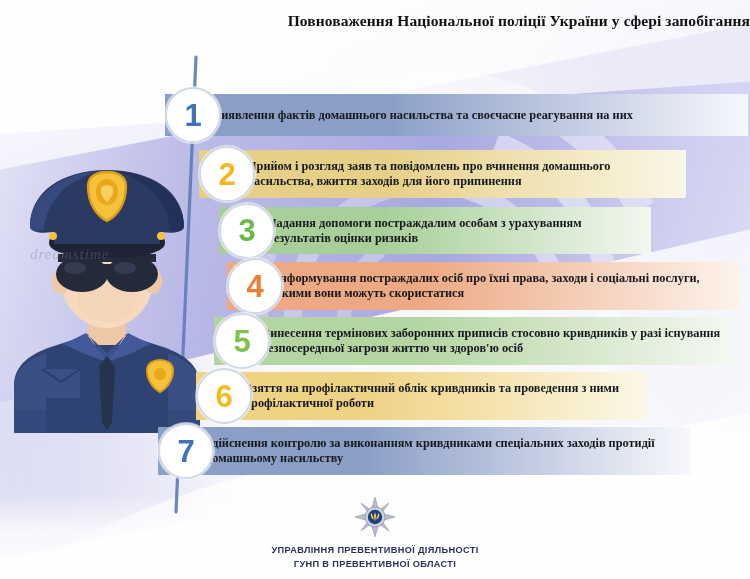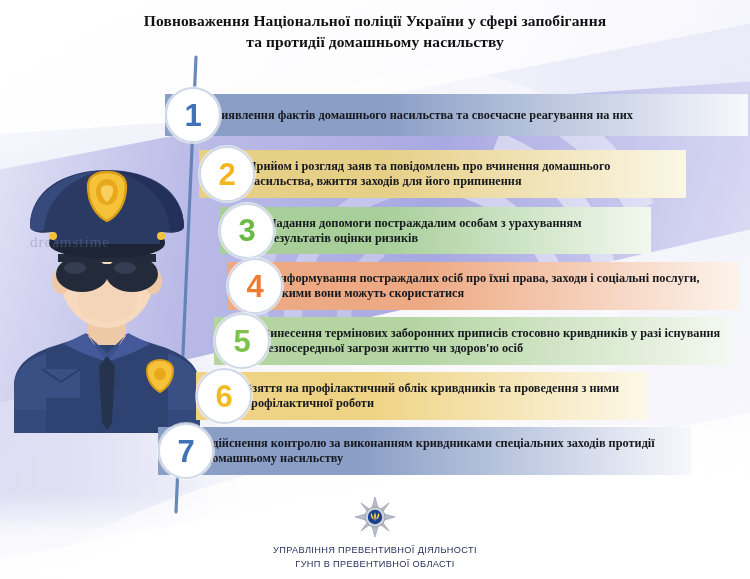--- a/index.html
+++ b/index.html
@@ -45,21 +45,21 @@
     background:linear-gradient(90deg,rgba(255,255,255,.95),rgba(255,255,255,.8) 60%,rgba(255,255,255,.3));
     transform:rotate(-4deg);
   }
   .bottom-white{
     position:absolute;left:0;right:0;bottom:0;height:86px;
     background:linear-gradient(180deg,rgba(255,255,255,0) 0%,rgba(255,255,255,.75) 45%,rgba(255,255,255,.97) 100%);
   }
 
   
   .title{
-    position:absolute;left:0;right:0;top:10px;text-align:center;
+    position:absolute;left:0;right:0;top:10px;text-align:right;
     font-weight:bold;font-size:15.5px;line-height:1.38;color:#111;
     z-index:20;letter-spacing:.1px;
   }
   .title .l2{display:block;}
 
   
   .connector{position:absolute;left:0;top:0;width:750px;height:579px;z-index:8;}
 
   
   .items{position:absolute;inset:0;z-index:12;}
@@ -77,34 +77,34 @@
     display:flex;align-items:center;justify-content:center;
     font-family:"Liberation Sans", sans-serif;
     font-weight:bold;font-size:31px;line-height:1;
     box-shadow:0 0 0 1px rgba(255,255,255,.6);
     z-index:3;
   }
 
   
   .cop{position:absolute;left:2px;top:148px;width:210px;height:285px;z-index:10;}
   .watermark{
-    position:absolute;left:30px;top:234px;z-index:11;
-    font-family:"Liberation Serif",serif;
+    position:absolute;left:30px;top:246px;z-index:11;
+    font-family:"Liberation Serif",serif;font-style:italic;
     font-size:15px;color:rgba(120,120,150,.38);letter-spacing:1px;
     pointer-events:none;user-select:none;
   }
 
   
   .footer{
     position:absolute;left:0;right:0;bottom:8px;text-align:center;z-index:20;
   }
   .badge-wrap{display:block;margin:0 auto 5px auto;width:44px;height:42px;}
   .footer-line{
     font-family:"Liberation Sans", sans-serif;
-    font-weight:normal;font-size:9.2px;letter-spacing:.35px;color:#2a2f5a;
+    font-weight:bold;font-size:9.2px;letter-spacing:.35px;color:#2a2f5a;
     line-height:1.45;
   }
 </style>
 </head>
 <body>
 
 <div id="poster">
 
   <div class="bg-layer bg-base"></div>
   <div class="bg-layer">
@@ -114,21 +114,20 @@
     <div class="swirl sw3"></div>
     <div class="swirl sw4"></div>
     <div class="bg-band2"></div>
     <div class="sweep"></div>
     <div class="sweep-top"></div>
     <div class="bottom-white"></div>
   </div>
 
   <div class="title">
     <span>Повноваження Національної поліції України у сфері запобігання</span>
-    <span class="l2">та протидії домашньому насильству</span>
   </div>
 
   <svg class="connector" viewBox="0 0 750 579">
     <line id="conn" x1="196" y1="57" x2="176" y2="512" stroke="#5f7fb5" stroke-width="3.2" stroke-linecap="round" opacity=".92"></line>
   </svg>
 
   <svg class="cop" viewBox="0 0 210 285">
 
     <path d="M12 285 L12 238 C12 216 30 205 52 198 L86 187 L124 187 L158 198 C180 205 198 216 198 238 L198 285 Z" fill="#2f4372"></path>
 

